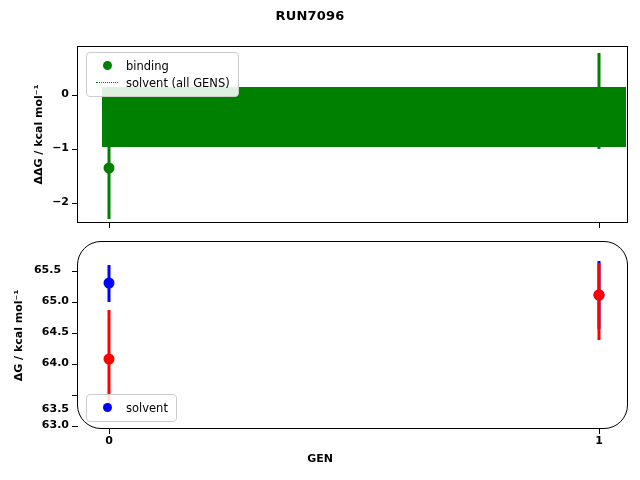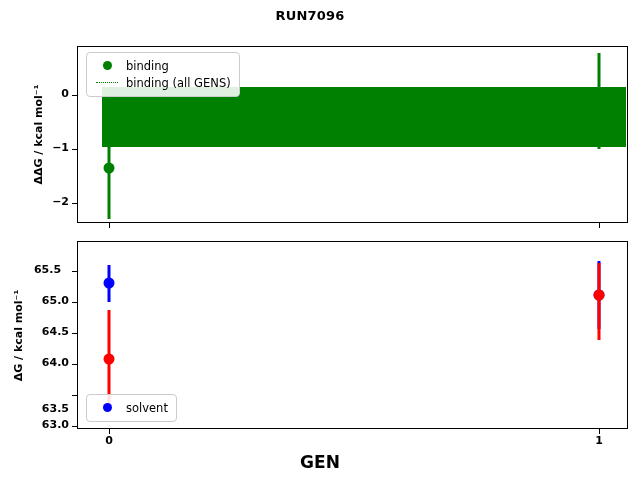--- a/index.html
+++ b/index.html
@@ -12,38 +12,38 @@
 
   .title{
     position:absolute;left:0;top:8px;width:620px;
     text-align:center;font-size:13px;font-weight:bold;color:#000;
     letter-spacing:.2px;
   }
 
   
   .axes{position:absolute;box-sizing:border-box;border:1.6px solid #000;background:#fff;}
   #axes-top{left:77px;top:46px;width:551px;height:177px;}
-  #axes-bottom{left:77px;top:241px;width:551px;height:188px;}
+  #axes-bottom{left:77px;top:241px;width:551px;height:188px;border-radius:24px;}
 
   .plotclip{position:absolute;left:0;top:0;right:0;bottom:0;overflow:hidden;}
 
   
   .ytick{position:absolute;left:-6px;width:6px;height:0;border-top:1.6px solid #000;}
   .ylabwrap{position:absolute;text-align:right;font-size:11px;font-weight:bold;color:#000;white-space:nowrap;}
 
   .xtick{position:absolute;bottom:-6px;width:0;height:6px;border-left:1.6px solid #000;}
   .xtlabel{position:absolute;font-size:11px;font-weight:bold;color:#000;text-align:center;white-space:nowrap;}
 
   .axis-title-y{
     position:absolute;font-size:11px;font-weight:bold;color:#000;
     transform-origin:center center;transform:rotate(-90deg);white-space:nowrap;
   }
   .axis-title-x{
     position:absolute;left:0;width:640px;text-align:center;
-    font-size:17px;font-weight:bold;color:#000;
+    font-size:11px;font-weight:bold;color:#000;
   }
 
   
   .band{position:absolute;background:#008000;}
   .ebar{position:absolute;width:3px;background:#008000;transform:translateX(-50%);}
   .ebar.blue{background:#0000ff;}
   .ebar.red{background:#ff0000;}
   .marker{
     position:absolute;width:11px;height:11px;border-radius:50%;
     background:#008000;transform:translate(-50%,-50%);
@@ -97,21 +97,21 @@
       <div class="legrow">
         <span class="legmark">
             <span class="legdot" style="background:#008000;"></span>
           </span>
         <span class="legtxt">binding</span>
       </div>
       <div class="legrow">
         <span class="legmark">
             <span class="legdash"></span>
           </span>
-        <span class="legtxt">binding (all GENS)</span>
+        <span class="legtxt">solvent (all GENS)</span>
       </div>
     </div>
   </div>
 
   <div class="ylabwrap" style="left:44px;top:87px;width:25px;">0</div>
   <div class="ylabwrap" style="left:44px;top:141px;width:25px;">−1</div>
   <div class="ylabwrap" style="left:44px;top:195px;width:25px;">−2</div>
 
   <div class="axis-title-y" style="left:-42px;top:128px;width:160px;text-align:center;">ΔΔG / kcal mol⁻¹</div>
 

